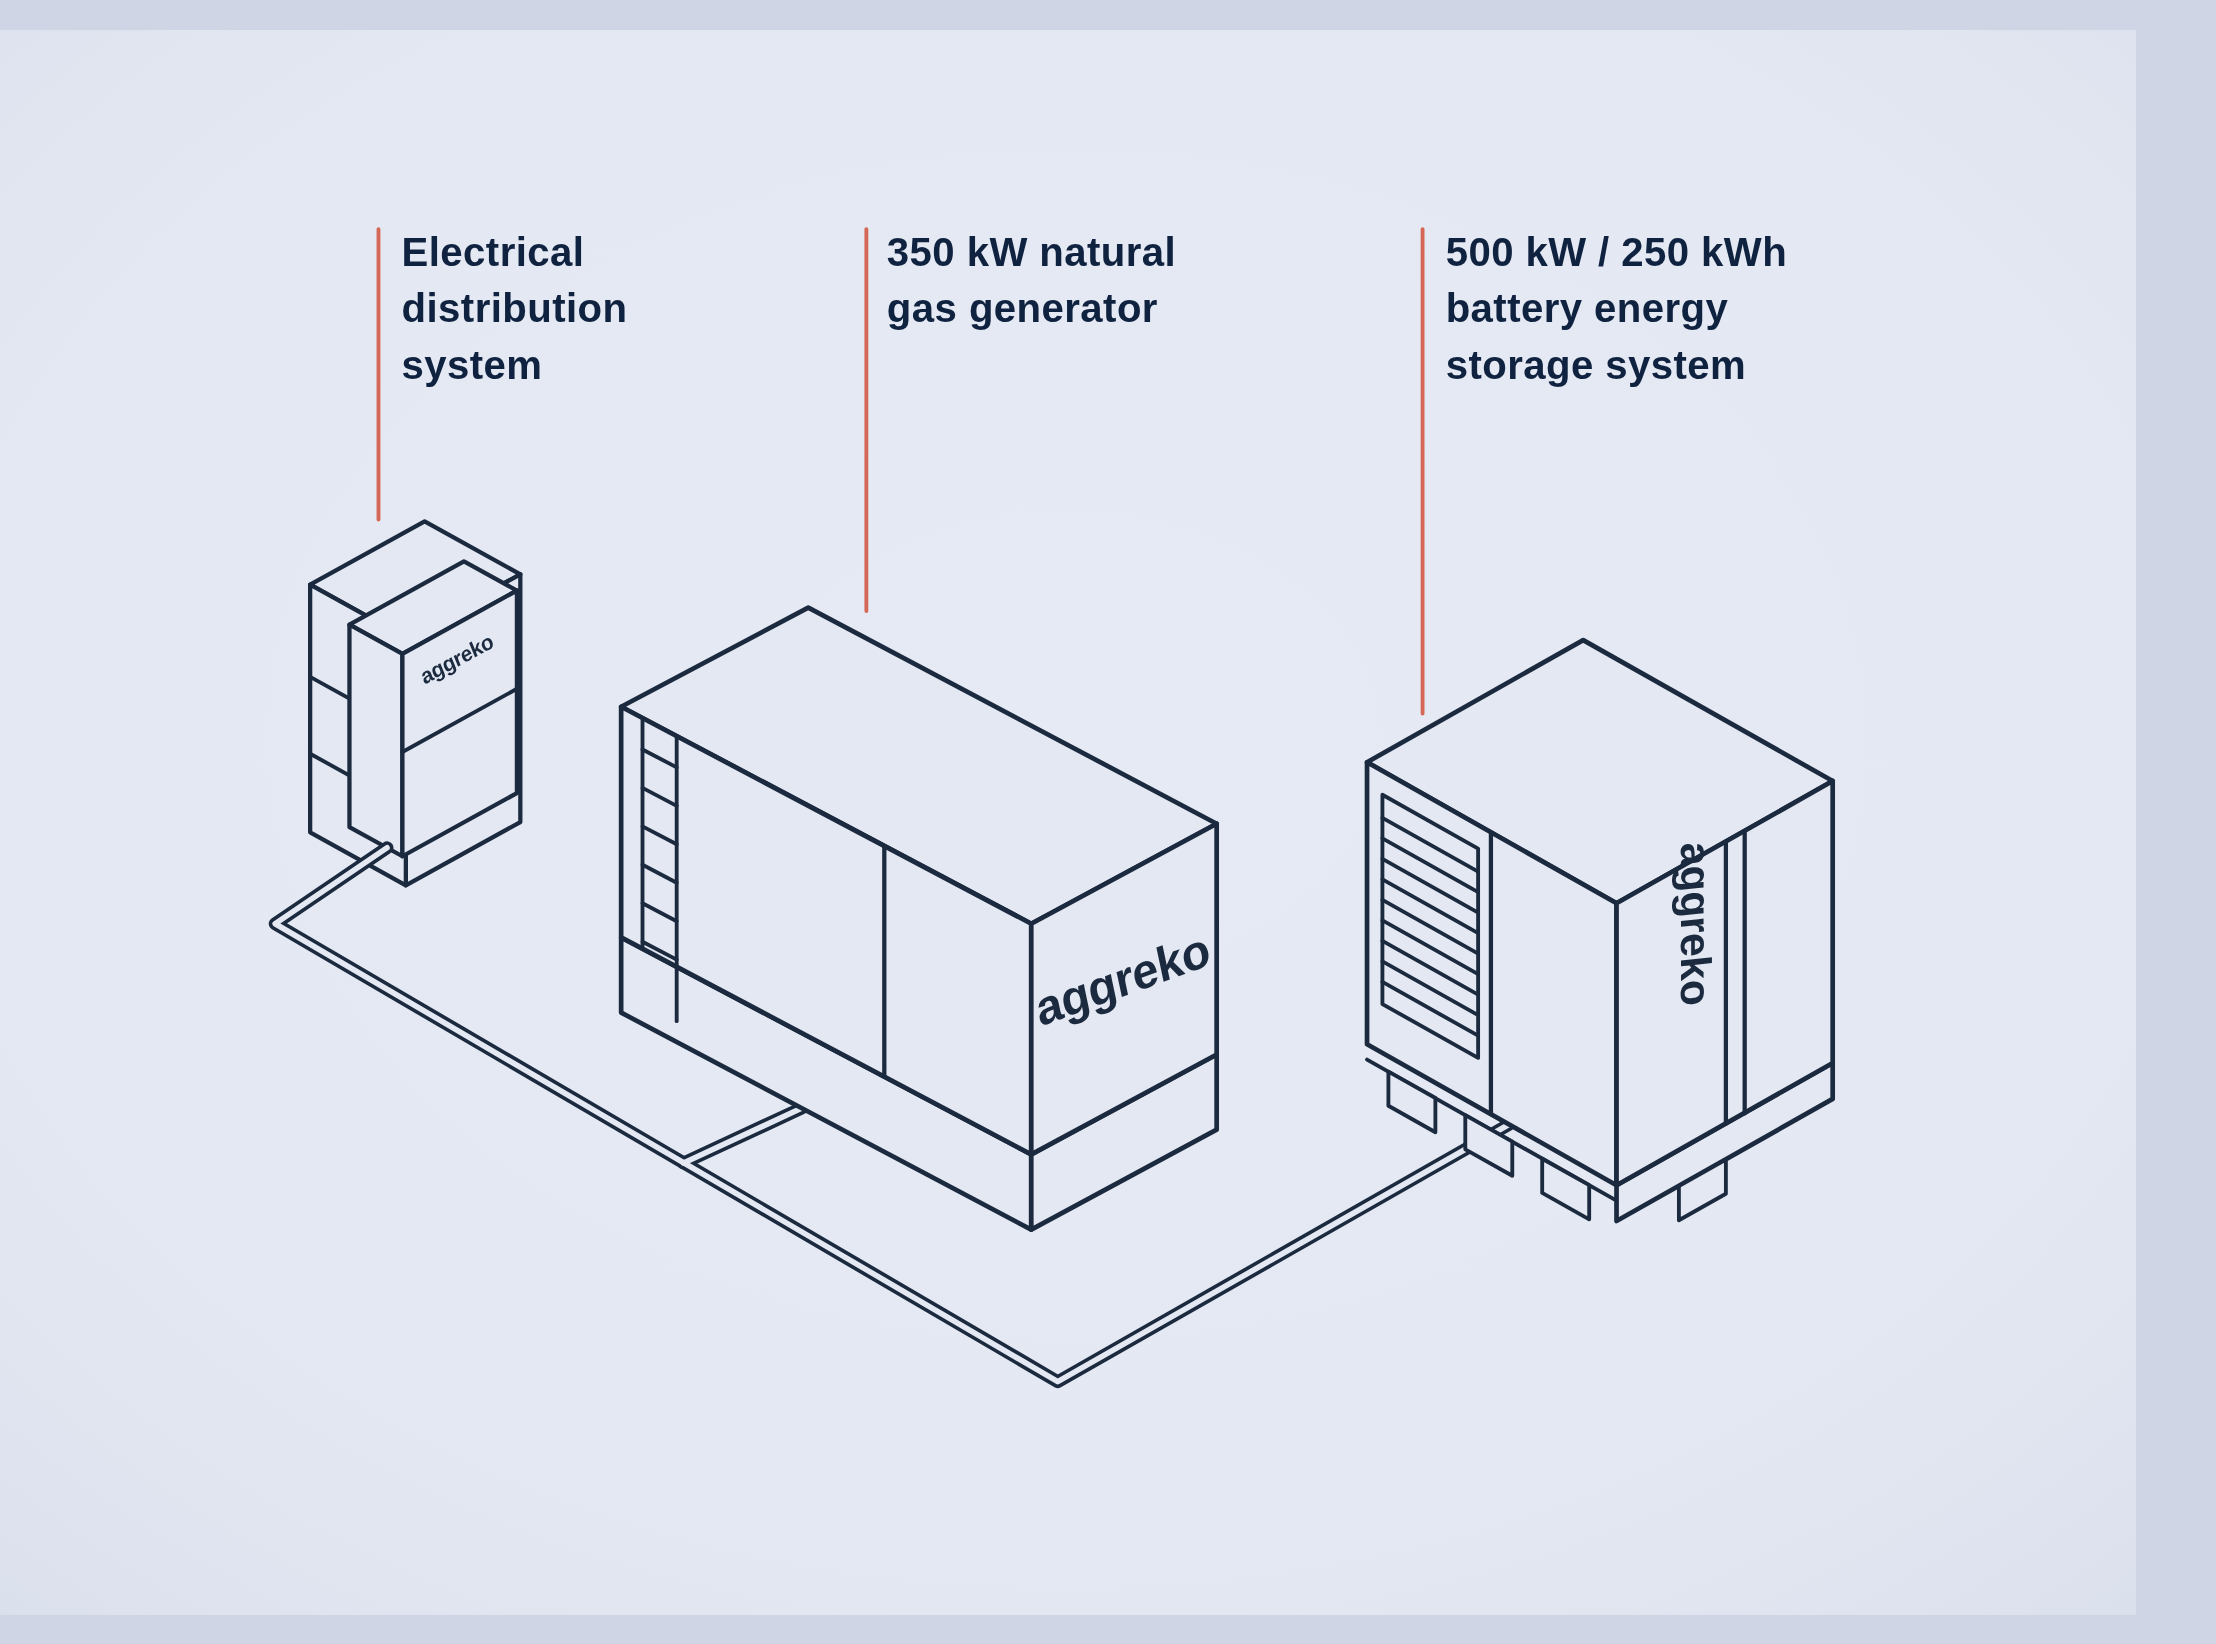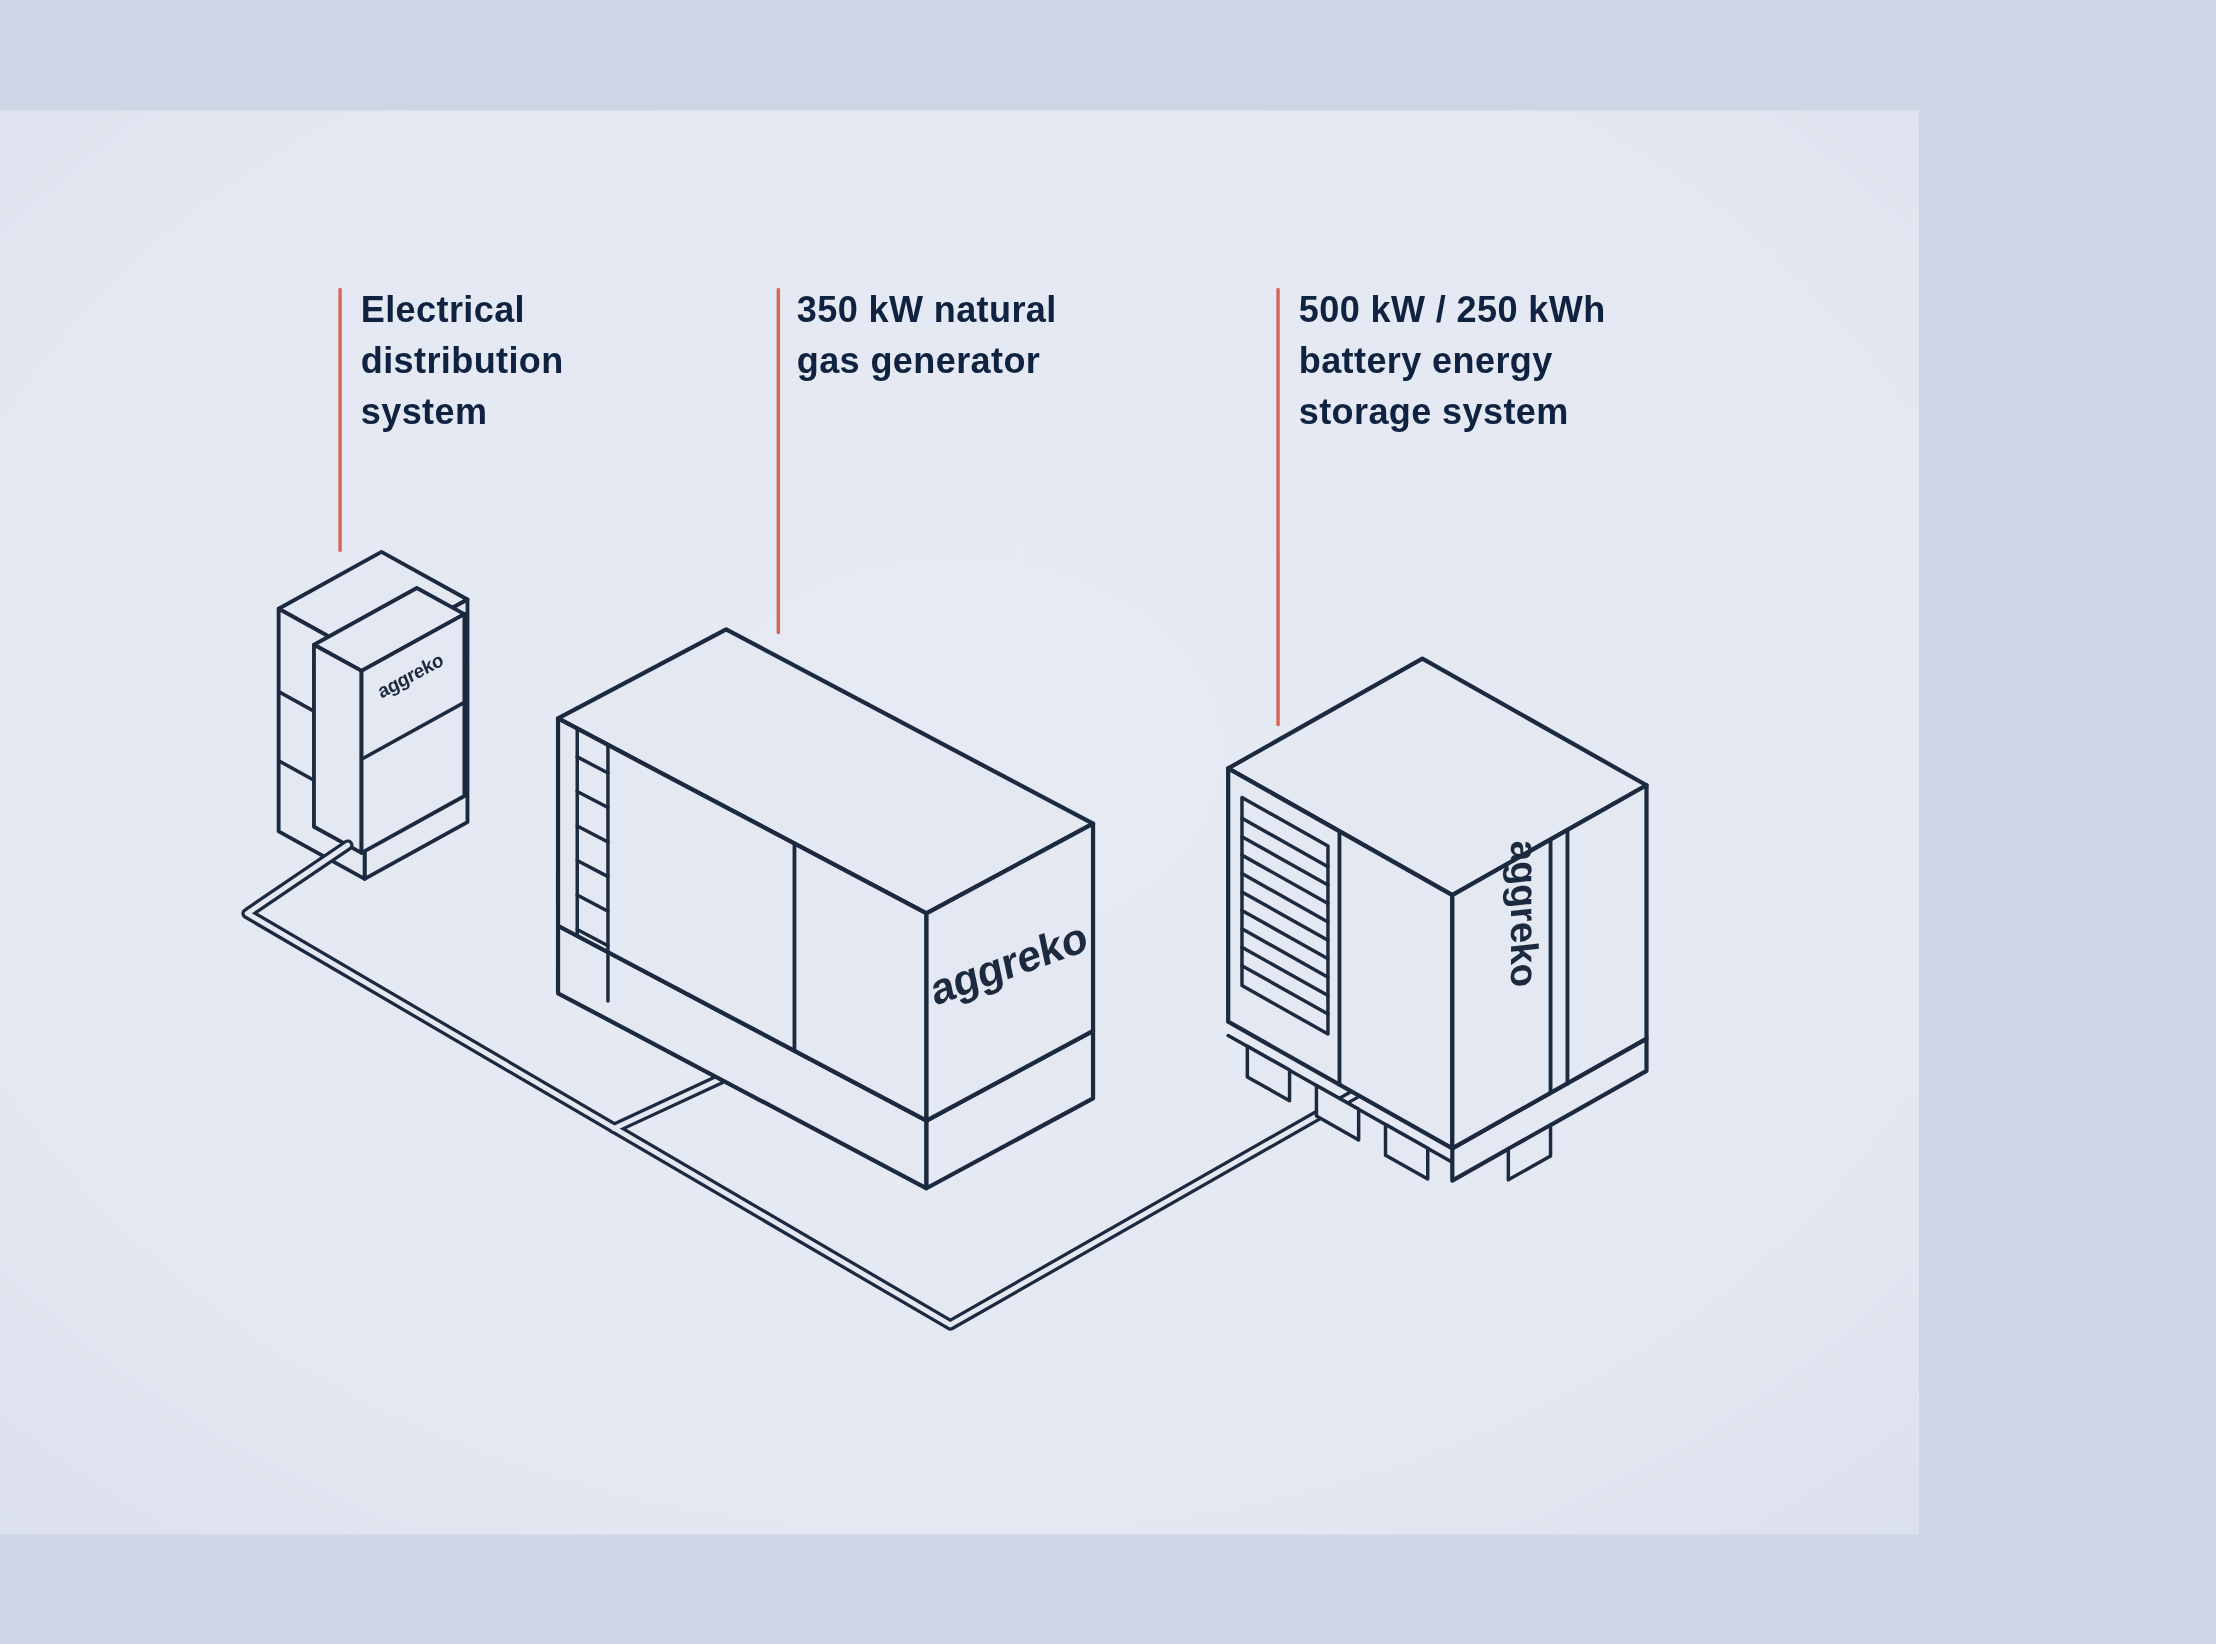--- a/index.html
+++ b/index.html
@@ -1,18 +1,18 @@
 <!DOCTYPE html>
 <html style="font-size:14px"><head>
 <meta charset="utf-8">
 <style>
   html,body{margin:0;padding:0;background:#cfd5e4;}
   .stage{
     position:relative;
-    width:1919px;height:1645px;
+    width:2136px;height:1645px;
     overflow:hidden;
     font-family:"Liberation Sans", sans-serif;
   }
   svg{display:block;width:100%;height:100%;}
   .label-text{
     font-family:"Liberation Sans", sans-serif;
     font-weight:700;
     font-size:47px;
     letter-spacing:0.5px;
   }

